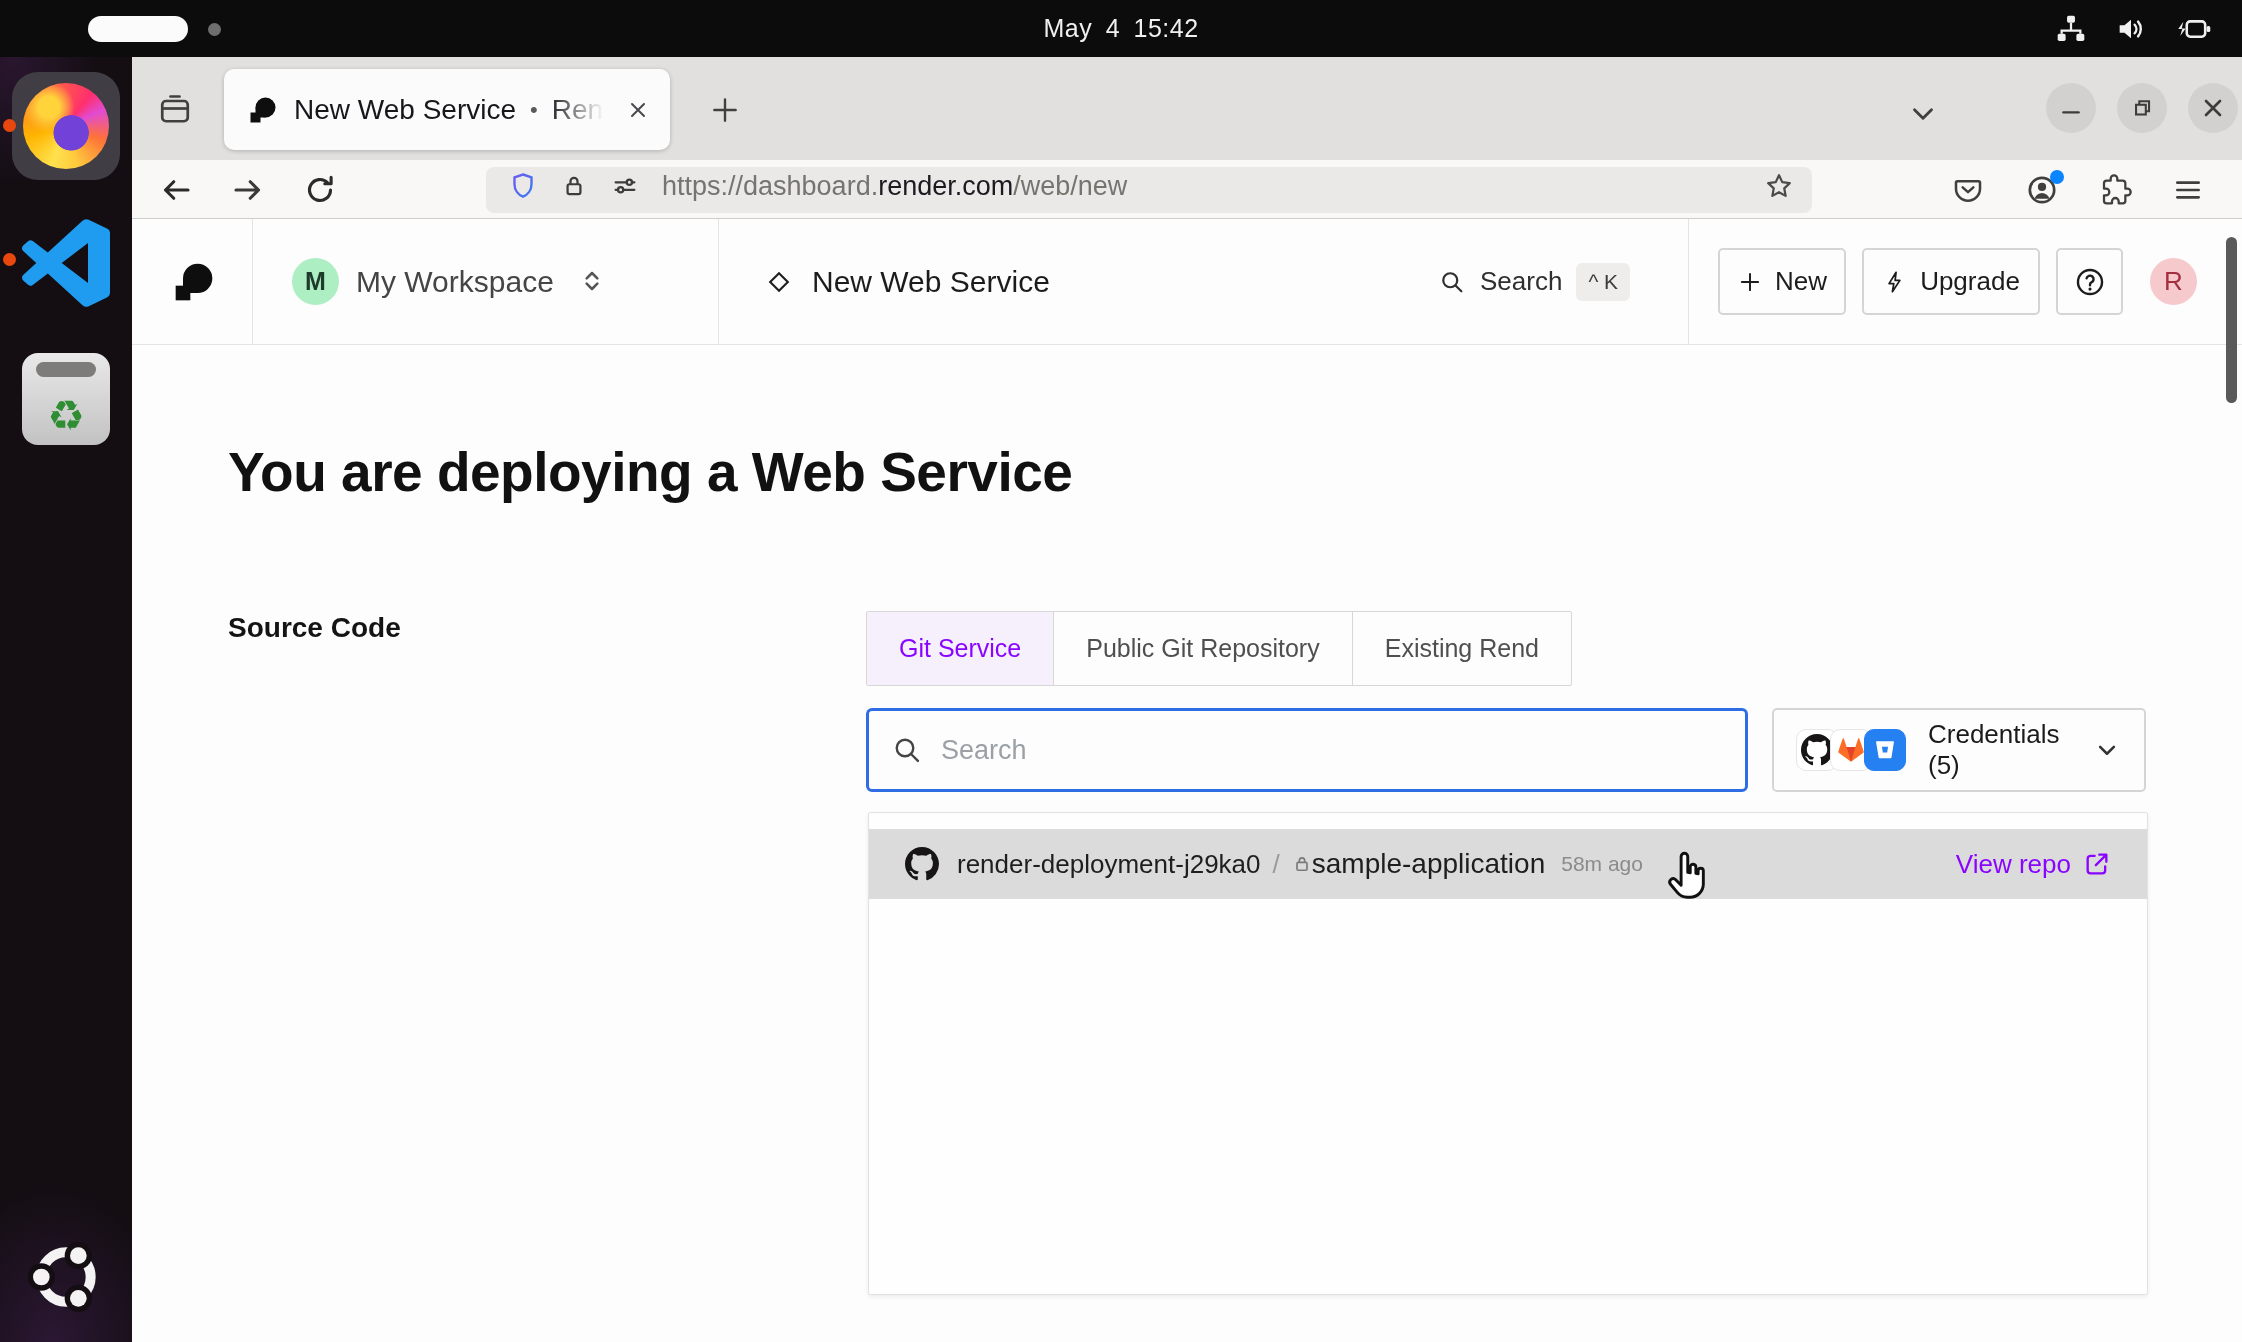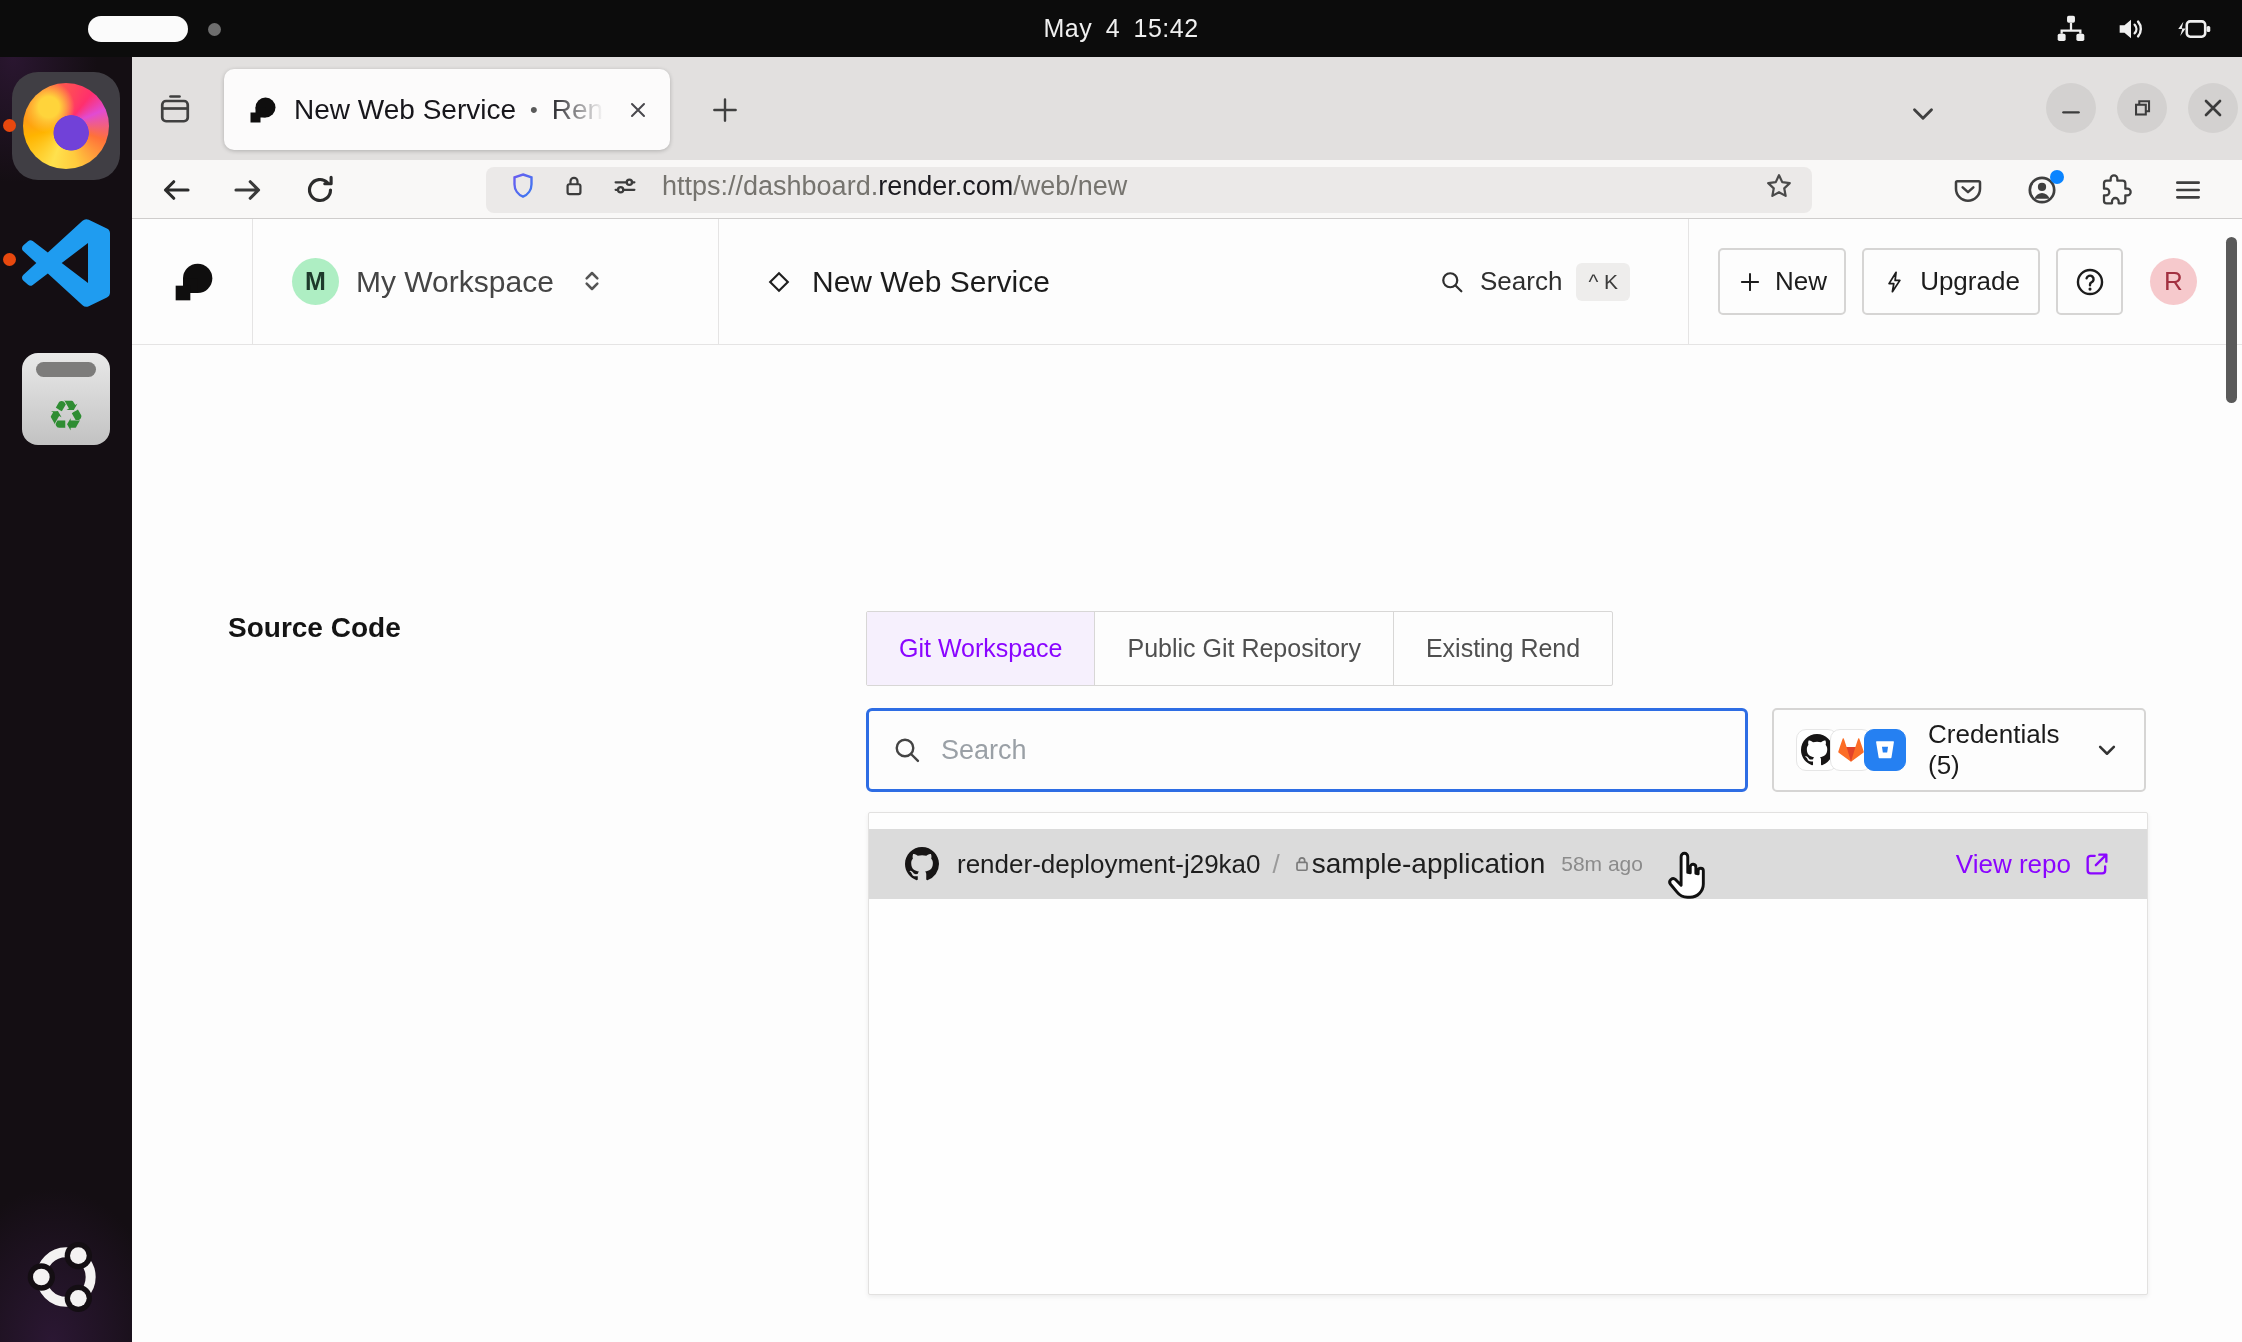--- a/index.html
+++ b/index.html
@@ -402,24 +402,25 @@
     <div class="abs btn btn-help">
       <svg width="34" height="34" viewBox="0 0 24 24">
           <circle cx="12" cy="12" r="8.5" fill="none" stroke="#1c1c1c" stroke-width="1.7"></circle>
           <path d="M9.6 9.4a2.5 2.5 0 1 1 3.4 2.9c-.7.3-1 .8-1 1.6v.4" fill="none" stroke="#1c1c1c" stroke-width="1.7" stroke-linecap="round"></path>
           <circle cx="12" cy="17" r="1.1" fill="#1c1c1c"></circle>
         </svg>
     </div>
     <div class="abs r-avatar">R</div>
   </div>
 
+  <div class="abs h1">You are deploying a Web Service</div>
   <div class="abs src-label">Source Code</div>
 
   <div class="abs tabs">
-    <div class="tabseg active">Git Workspace</div>
+    <div class="tabseg active">Git Service</div>
     <div class="tabseg">Public Git Repository</div>
     <div class="tabseg">Existing Rend</div>
   </div>
 
   <div class="abs repo-search">
     <span>
       <svg width="32" height="32" viewBox="0 0 24 24">
           <circle cx="10.5" cy="10.5" r="6.2" fill="none" stroke="#444" stroke-width="1.8"></circle>
           <path d="m15.2 15.2 5 5" stroke="#444" stroke-width="1.8" stroke-linecap="round"></path>
         </svg>

